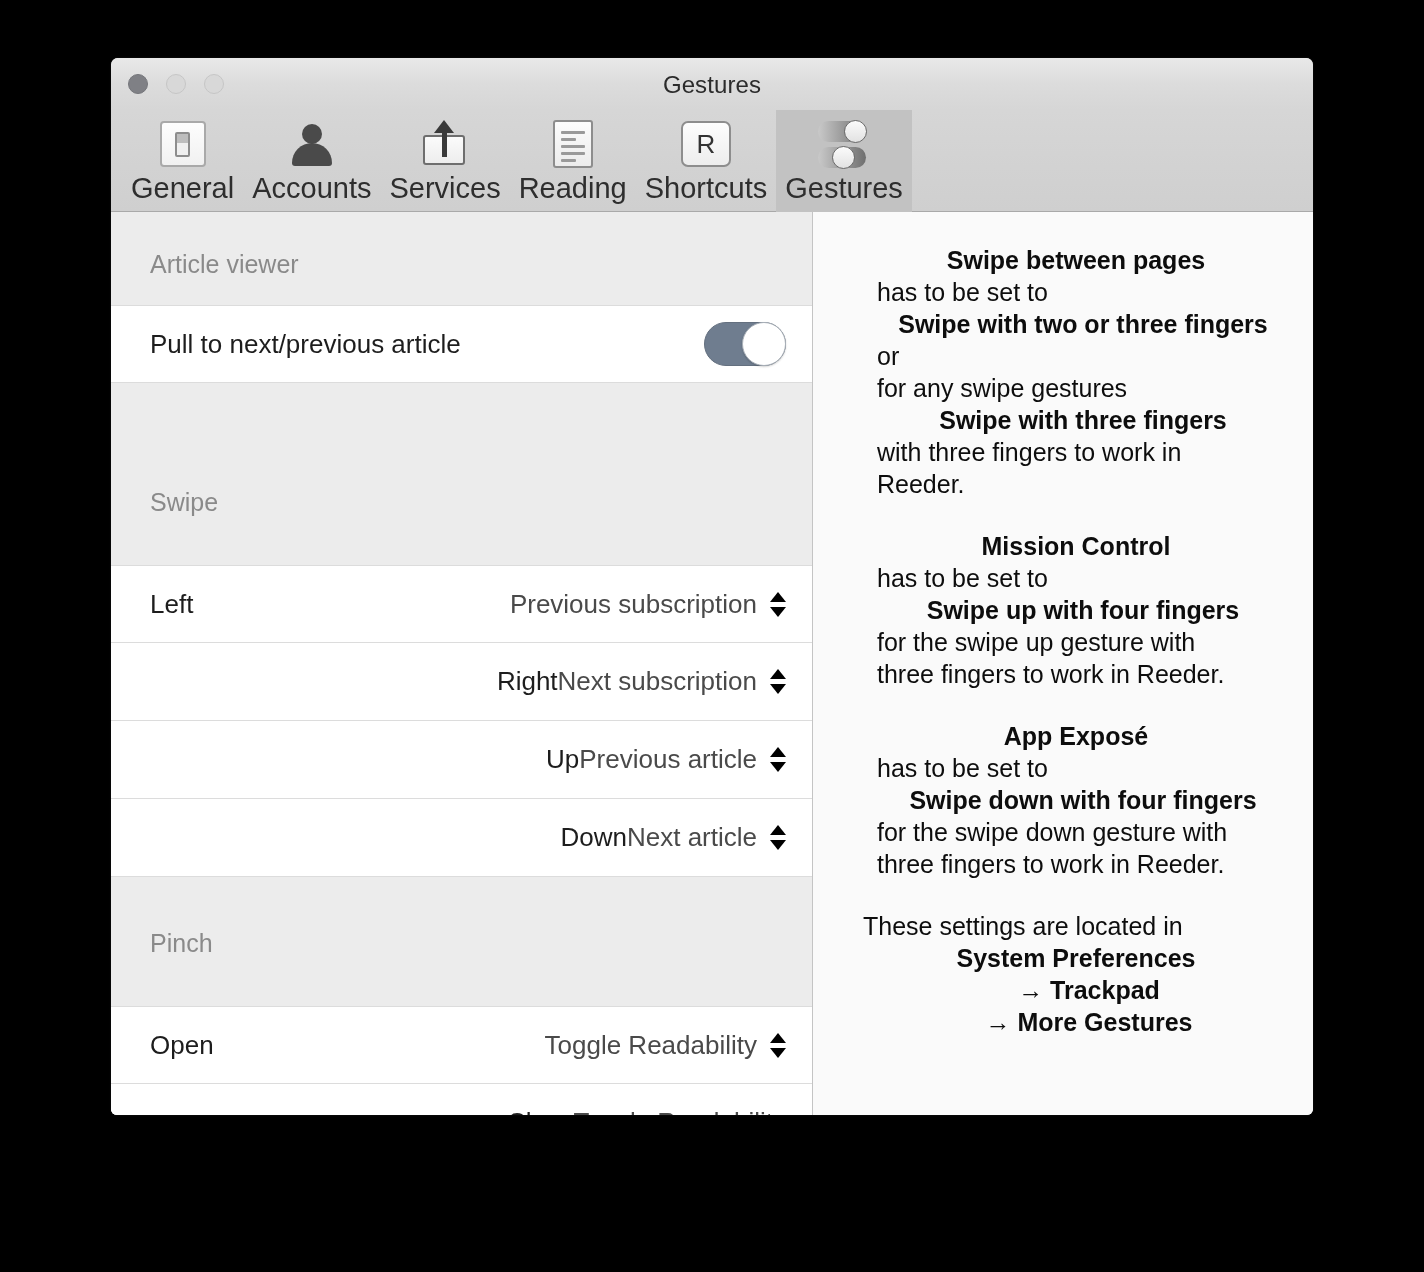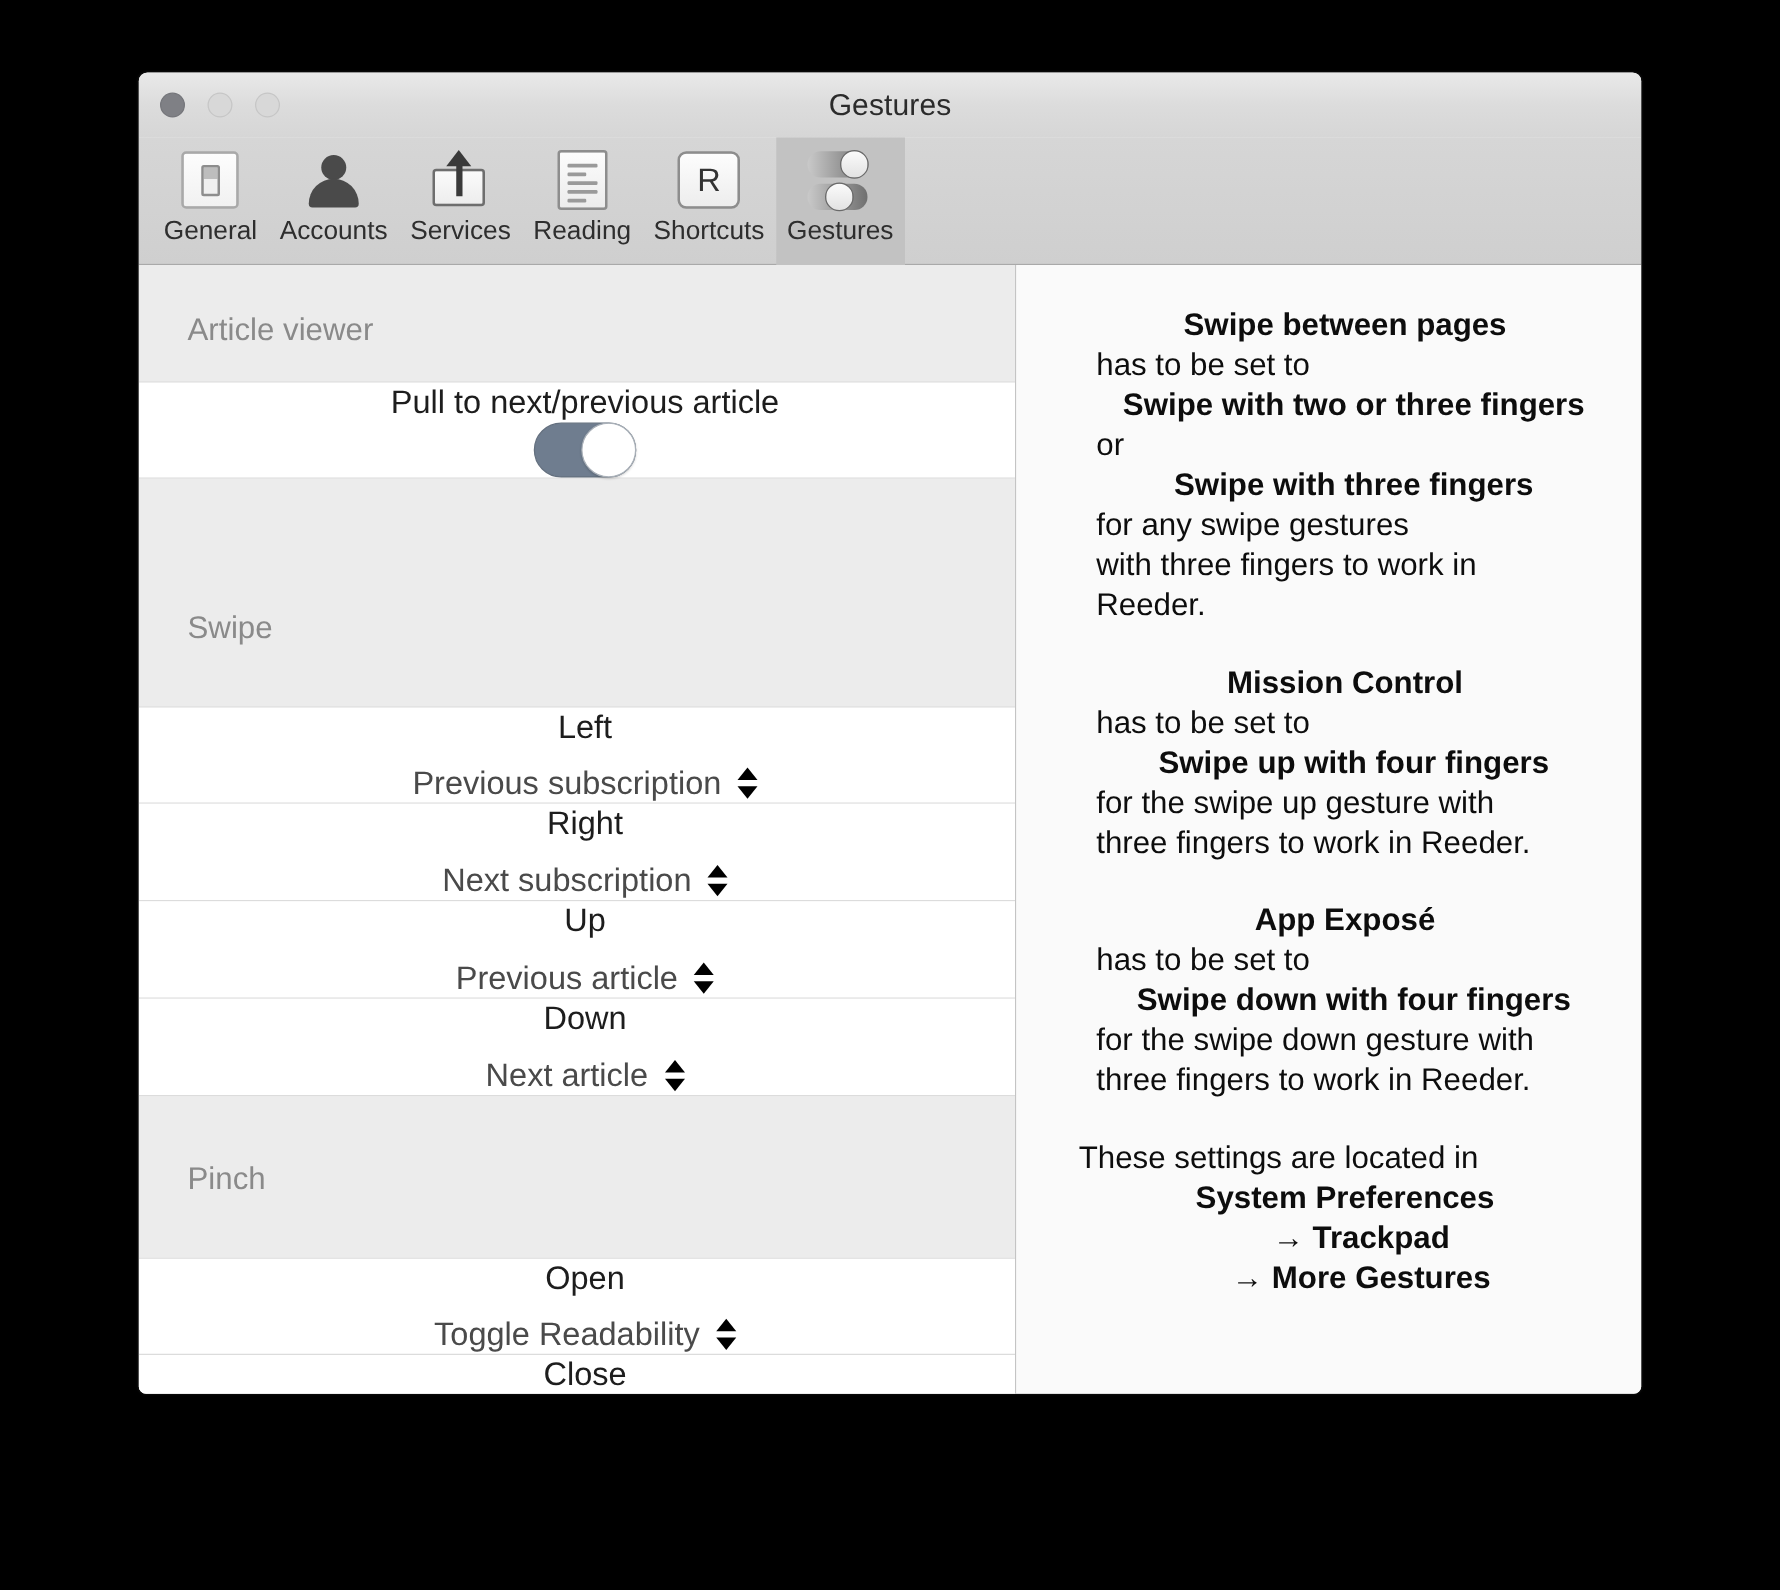--- a/index.html
+++ b/index.html
@@ -71,21 +71,21 @@
     padding: 5px 9px 0 9px;
     box-sizing: border-box;
     cursor: default;
   }
   .tab.selected { background: #c2c2c2; }
   .tab .ticon {
     height: 58px;
     display: flex; align-items: center; justify-content: center;
   }
   .tab .tlabel {
-    font-size: 21px;
+    font-size: 29px;
     color: #2e2e2e;
     line-height: 1;
     margin-top: 1px;
     white-space: nowrap;
   }
 
   
   .icon-general {
     width: 46px; height: 46px; border-radius: 4px;
     background: linear-gradient(to bottom,#fdfdfd,#f1f1f1);
@@ -203,21 +203,20 @@
 
   .row {
     background: #ffffff;
     border-top: 1px solid #dcdcdc;
     border-bottom: 1px solid #dcdcdc;
     height: 78px;
     display: flex;
     align-items: center;
     padding: 0 26px 0 39px;
     box-sizing: border-box;
-    flex-direction: column;
   }
   .row + .row { border-top: none; text-align: right; }
   .row .rlabel {
     font-size: 26px;
     color: #1d1d1d;
     flex: 1;
     white-space: nowrap;
   }
 
   
@@ -446,22 +445,22 @@
       </div>
 
     </div>
 
     <div id="right-panel">
       <div class="hpara">
         <div class="hline b">Swipe between pages</div>
         <div class="hline ind">has to be set to</div>
         <div class="hline b ind">Swipe with two or three fingers</div>
         <div class="hline ind">or</div>
+        <div class="hline ind">for any swipe gestures</div>
         <div class="hline b ind">Swipe with three fingers</div>
-        <div class="hline ind">for any swipe gestures</div>
         <div class="hline ind">with three fingers to work in</div>
         <div class="hline ind">Reeder.</div>
       </div>
 
       <div class="hpara">
         <div class="hline b">Mission Control</div>
         <div class="hline ind">has to be set to</div>
         <div class="hline b ind">Swipe up with four fingers</div>
         <div class="hline ind">for the swipe up gesture with</div>
         <div class="hline ind">three fingers to work in Reeder.</div>

